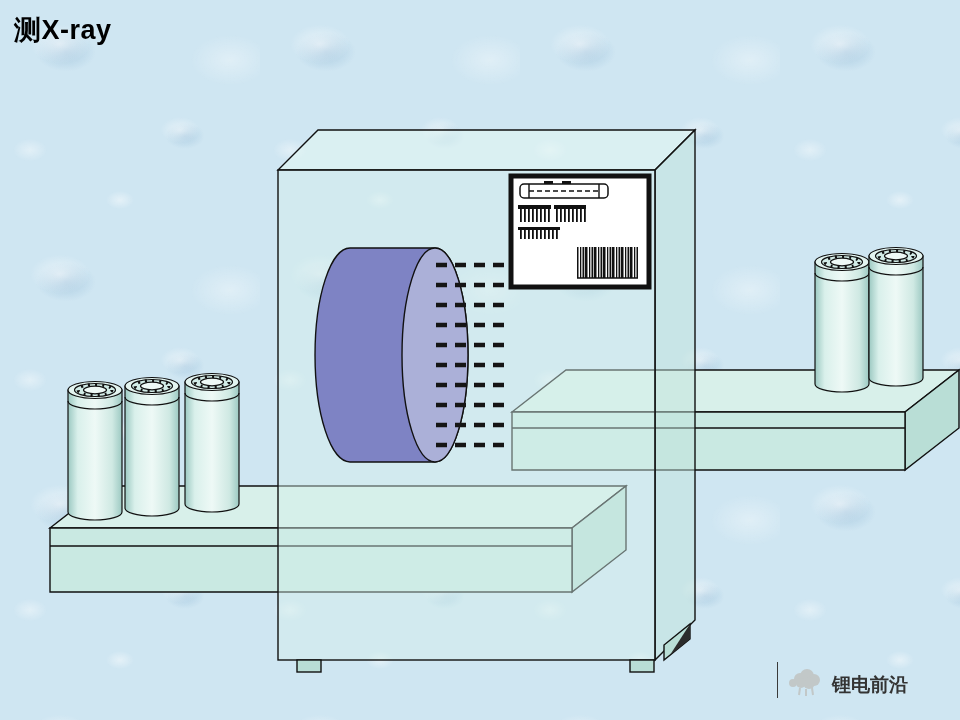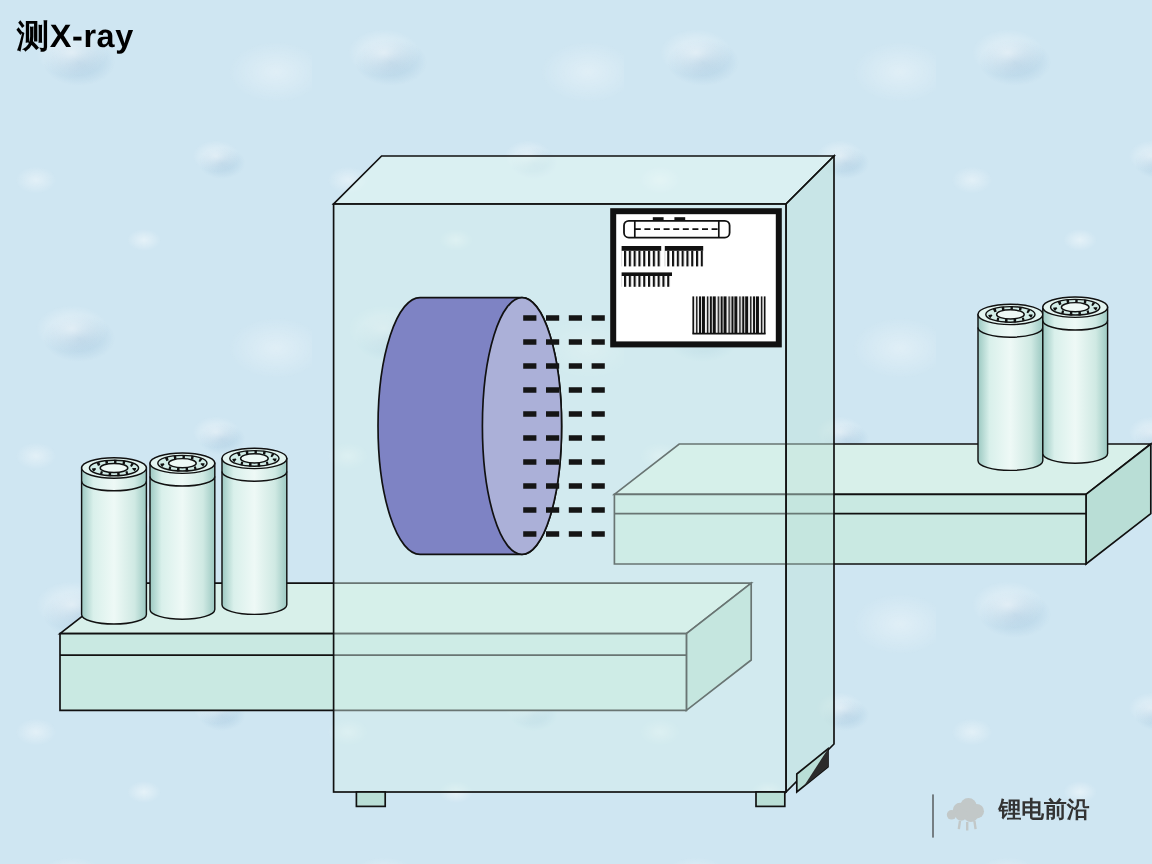--- a/index.html
+++ b/index.html
@@ -30,21 +30,21 @@
   .ch-top{fill:var(--chamber-top,rgba(228,247,242,0.55));}
   .ch-side{fill:var(--chamber-side,rgba(193,227,220,0.5));}
   .ch-front{fill:var(--chamber-front,rgba(213,240,234,0.45));}
   .drum-body{fill:var(--drum-body,#7e83c4);}
   .drum-face{fill:var(--drum-face,#abb0d8);}
   .beam{stroke:#151515;stroke-width:4.5;stroke-dasharray:11 8;}
   .panel-frame{fill:var(--panel-bg,#fff);stroke:var(--outline,#111);stroke-width:5;}
   .xline{stroke:#111;stroke-width:1.4;fill:none;}
   .watermark{
     position:absolute;right:52px;bottom:22px;z-index:3;
-    display:flex;align-items:flex-start;gap:7px;margin-top:28px;
+    display:flex;align-items:flex-end;gap:7px;margin-top:28px;
   }
   .wm-divider{width:1px;height:36px;background:#3a3a3a;}
   .wm-text{font-size:19px;font-weight:bold;color:var(--watermark-text,#333);}
 </style>
 </head>
 <body>
 
 <div class="stage">
 
   <h1 class="title">测X-ray</h1>

